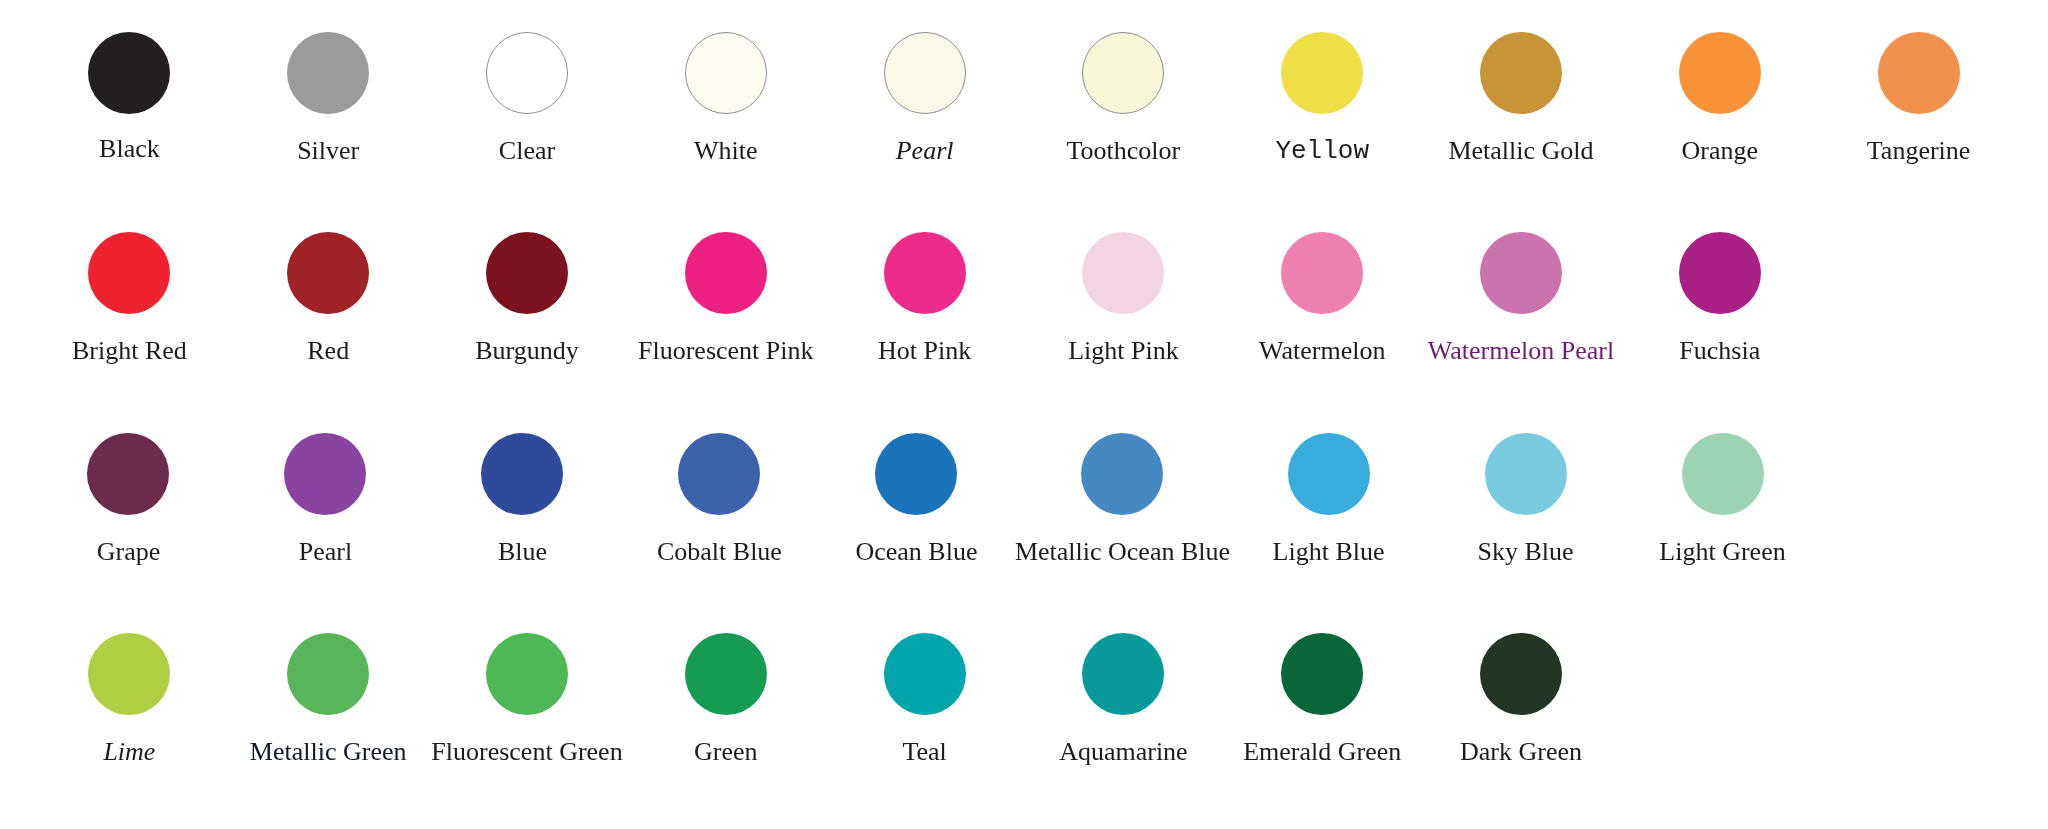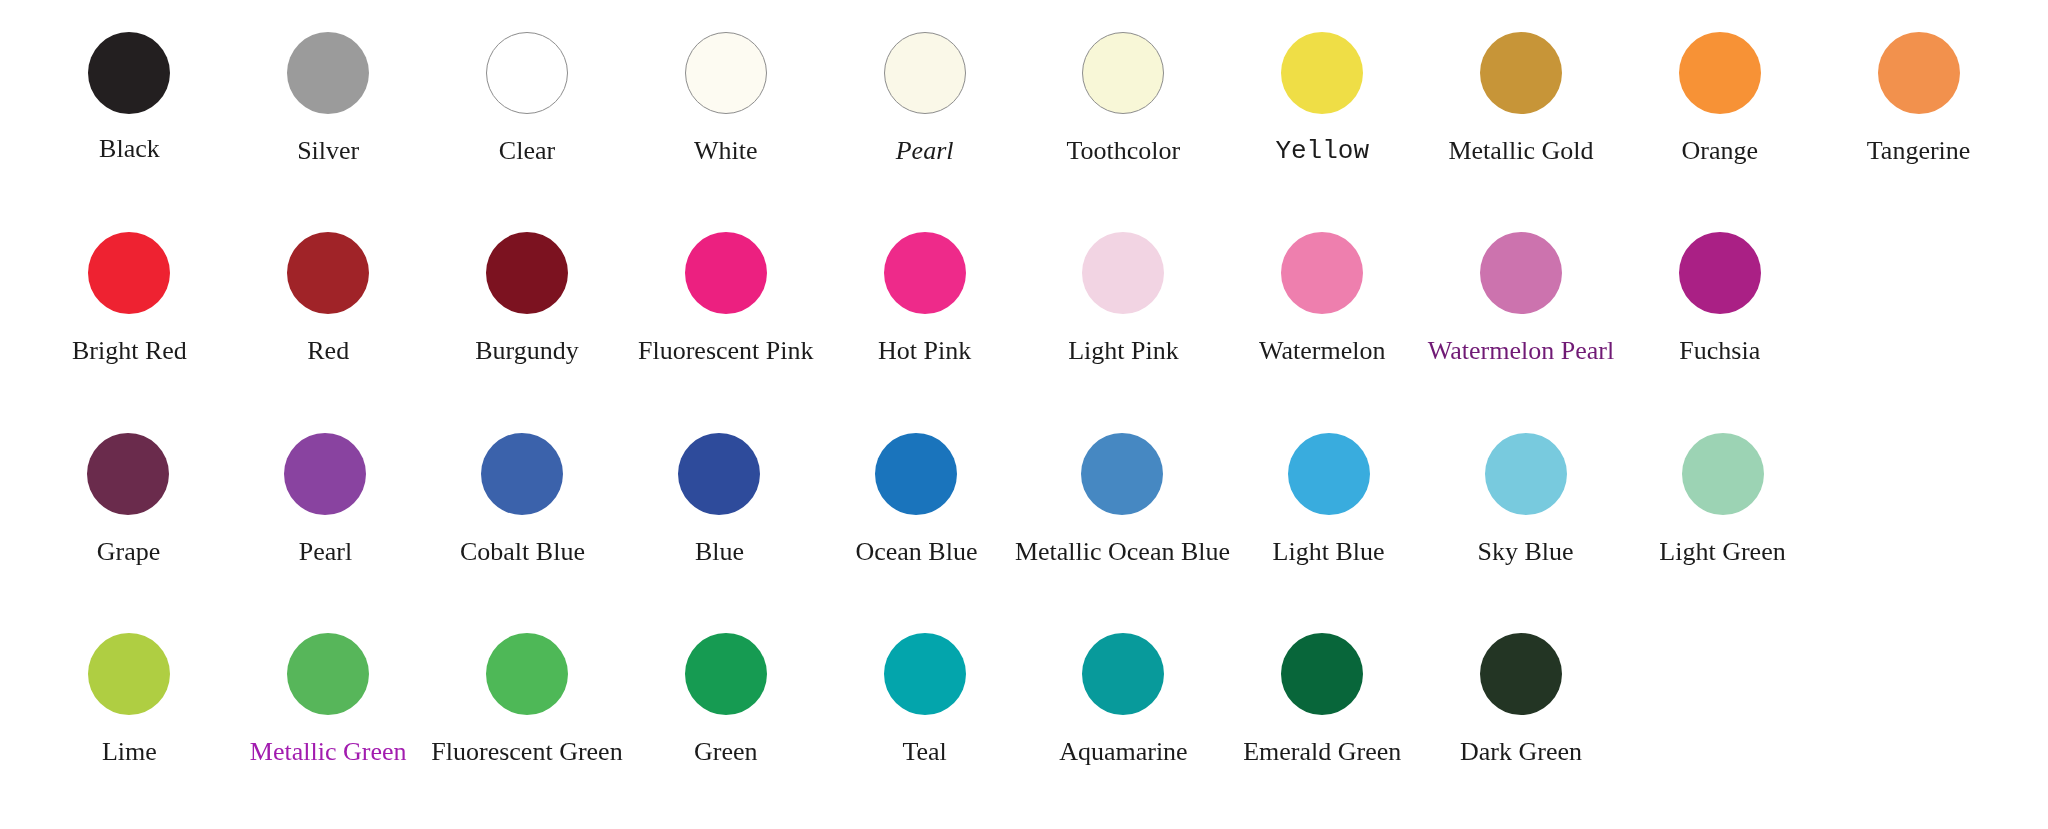--- a/index.html
+++ b/index.html
@@ -150,28 +150,28 @@
   <div class="swatch-row" style="grid-template-columns: repeat(10, 1fr);">
       <div class="swatch">
         <div class="swatch-dot" style="background: rgb(106, 43, 76);"></div>
         <div class="swatch-label" style="color: rgb(27, 27, 27);">Grape</div>
       </div>
       <div class="swatch">
         <div class="swatch-dot" style="background: rgb(137, 67, 160);"></div>
         <div class="swatch-label" style="color: rgb(27, 27, 27);">Pearl</div>
       </div>
       <div class="swatch">
+        <div class="swatch-dot" style="background: rgb(46, 75, 155);"></div>
+        <div class="swatch-label" style="color: rgb(27, 27, 27);">Blue</div>
+      </div>
+      <div class="swatch">
         <div class="swatch-dot" style="background: rgb(59, 98, 171);"></div>
         <div class="swatch-label" style="color: rgb(27, 27, 27);">Cobalt Blue</div>
       </div>
       <div class="swatch">
-        <div class="swatch-dot" style="background: rgb(46, 75, 155);"></div>
-        <div class="swatch-label" style="color: rgb(27, 27, 27);">Blue</div>
-      </div>
-      <div class="swatch">
         <div class="swatch-dot" style="background: rgb(26, 116, 188);"></div>
         <div class="swatch-label" style="color: rgb(27, 27, 27);">Ocean Blue</div>
       </div>
       <div class="swatch">
         <div class="swatch-dot" style="background: rgb(70, 136, 194);"></div>
         <div class="swatch-label" style="color: rgb(27, 27, 27);">Metallic Ocean Blue</div>
       </div>
       <div class="swatch">
         <div class="swatch-dot" style="background: rgb(57, 172, 222);"></div>
         <div class="swatch-label" style="color: rgb(27, 27, 27);">Light Blue</div>
@@ -181,25 +181,25 @@
         <div class="swatch-label" style="color: rgb(27, 27, 27);">Sky Blue</div>
       </div>
       <div class="swatch">
         <div class="swatch-dot" style="background: rgb(156, 211, 180);"></div>
         <div class="swatch-label" style="color: rgb(27, 27, 27);">Light Green</div>
       </div>
     </div>
   <div class="swatch-row" style="grid-template-columns: repeat(10, 1fr);">
       <div class="swatch">
         <div class="swatch-dot" style="background: rgb(175, 206, 66);"></div>
-        <div class="swatch-label" style="color: rgb(27, 27, 27);">Lime</div>
+        <div class="swatch-label" style="color: rgb(27, 27, 27); font-style: italic;">Lime</div>
       </div>
       <div class="swatch">
         <div class="swatch-dot" style="background: rgb(87, 182, 90);"></div>
-        <div class="swatch-label" style="color: #a21caf;">Metallic Green</div>
+        <div class="swatch-label" style="color: #0f172a;">Metallic Green</div>
       </div>
       <div class="swatch">
         <div class="swatch-dot" style="background: rgb(78, 184, 87);"></div>
         <div class="swatch-label" style="color: rgb(27, 27, 27);">Fluorescent Green</div>
       </div>
       <div class="swatch">
         <div class="swatch-dot" style="background: rgb(22, 155, 82);"></div>
         <div class="swatch-label" style="color: rgb(27, 27, 27);">Green</div>
       </div>
       <div class="swatch">

